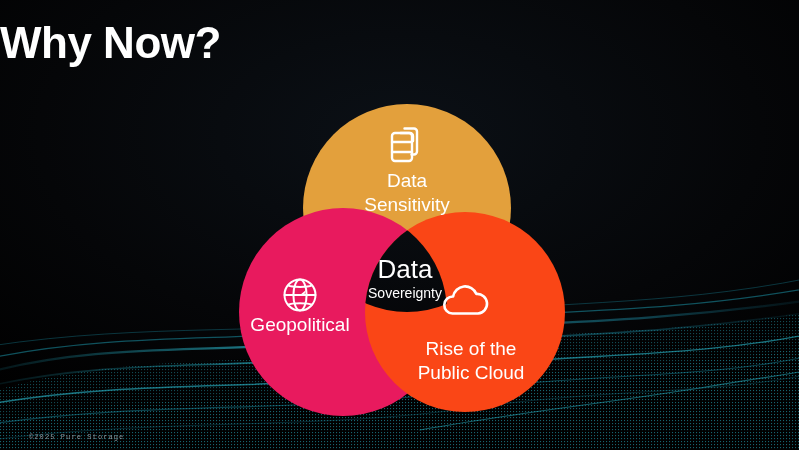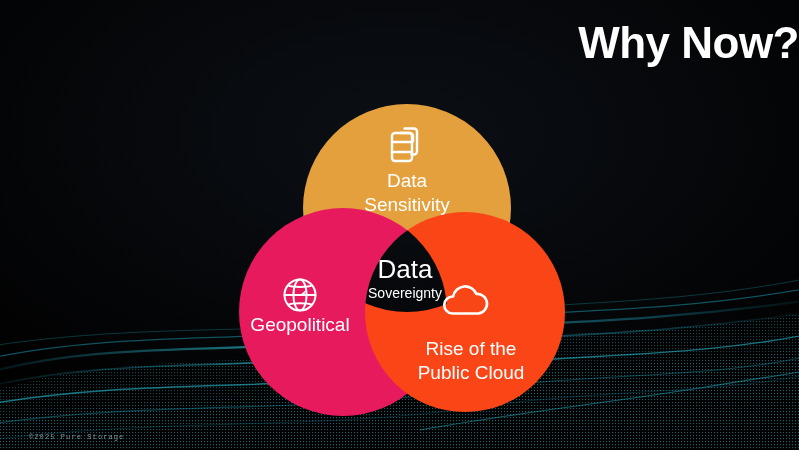--- a/index.html
+++ b/index.html
@@ -25,21 +25,21 @@
     left: 0; top: 0;
     width: 799px;
     height: 450px;
     pointer-events: none;
   }
   #title {
     position: absolute;
     left: 0;
     top: 18px;
     width: 799px;
-    text-align: right;
+    text-align: left;
     color: #ffffff;
     font-size: 44px;
     font-weight: bold;
     letter-spacing: -0.5px;
     font-family: "Liberation Sans", sans-serif;
   }
   #venn {
     position: absolute;
     left: 0;
     top: 0;

